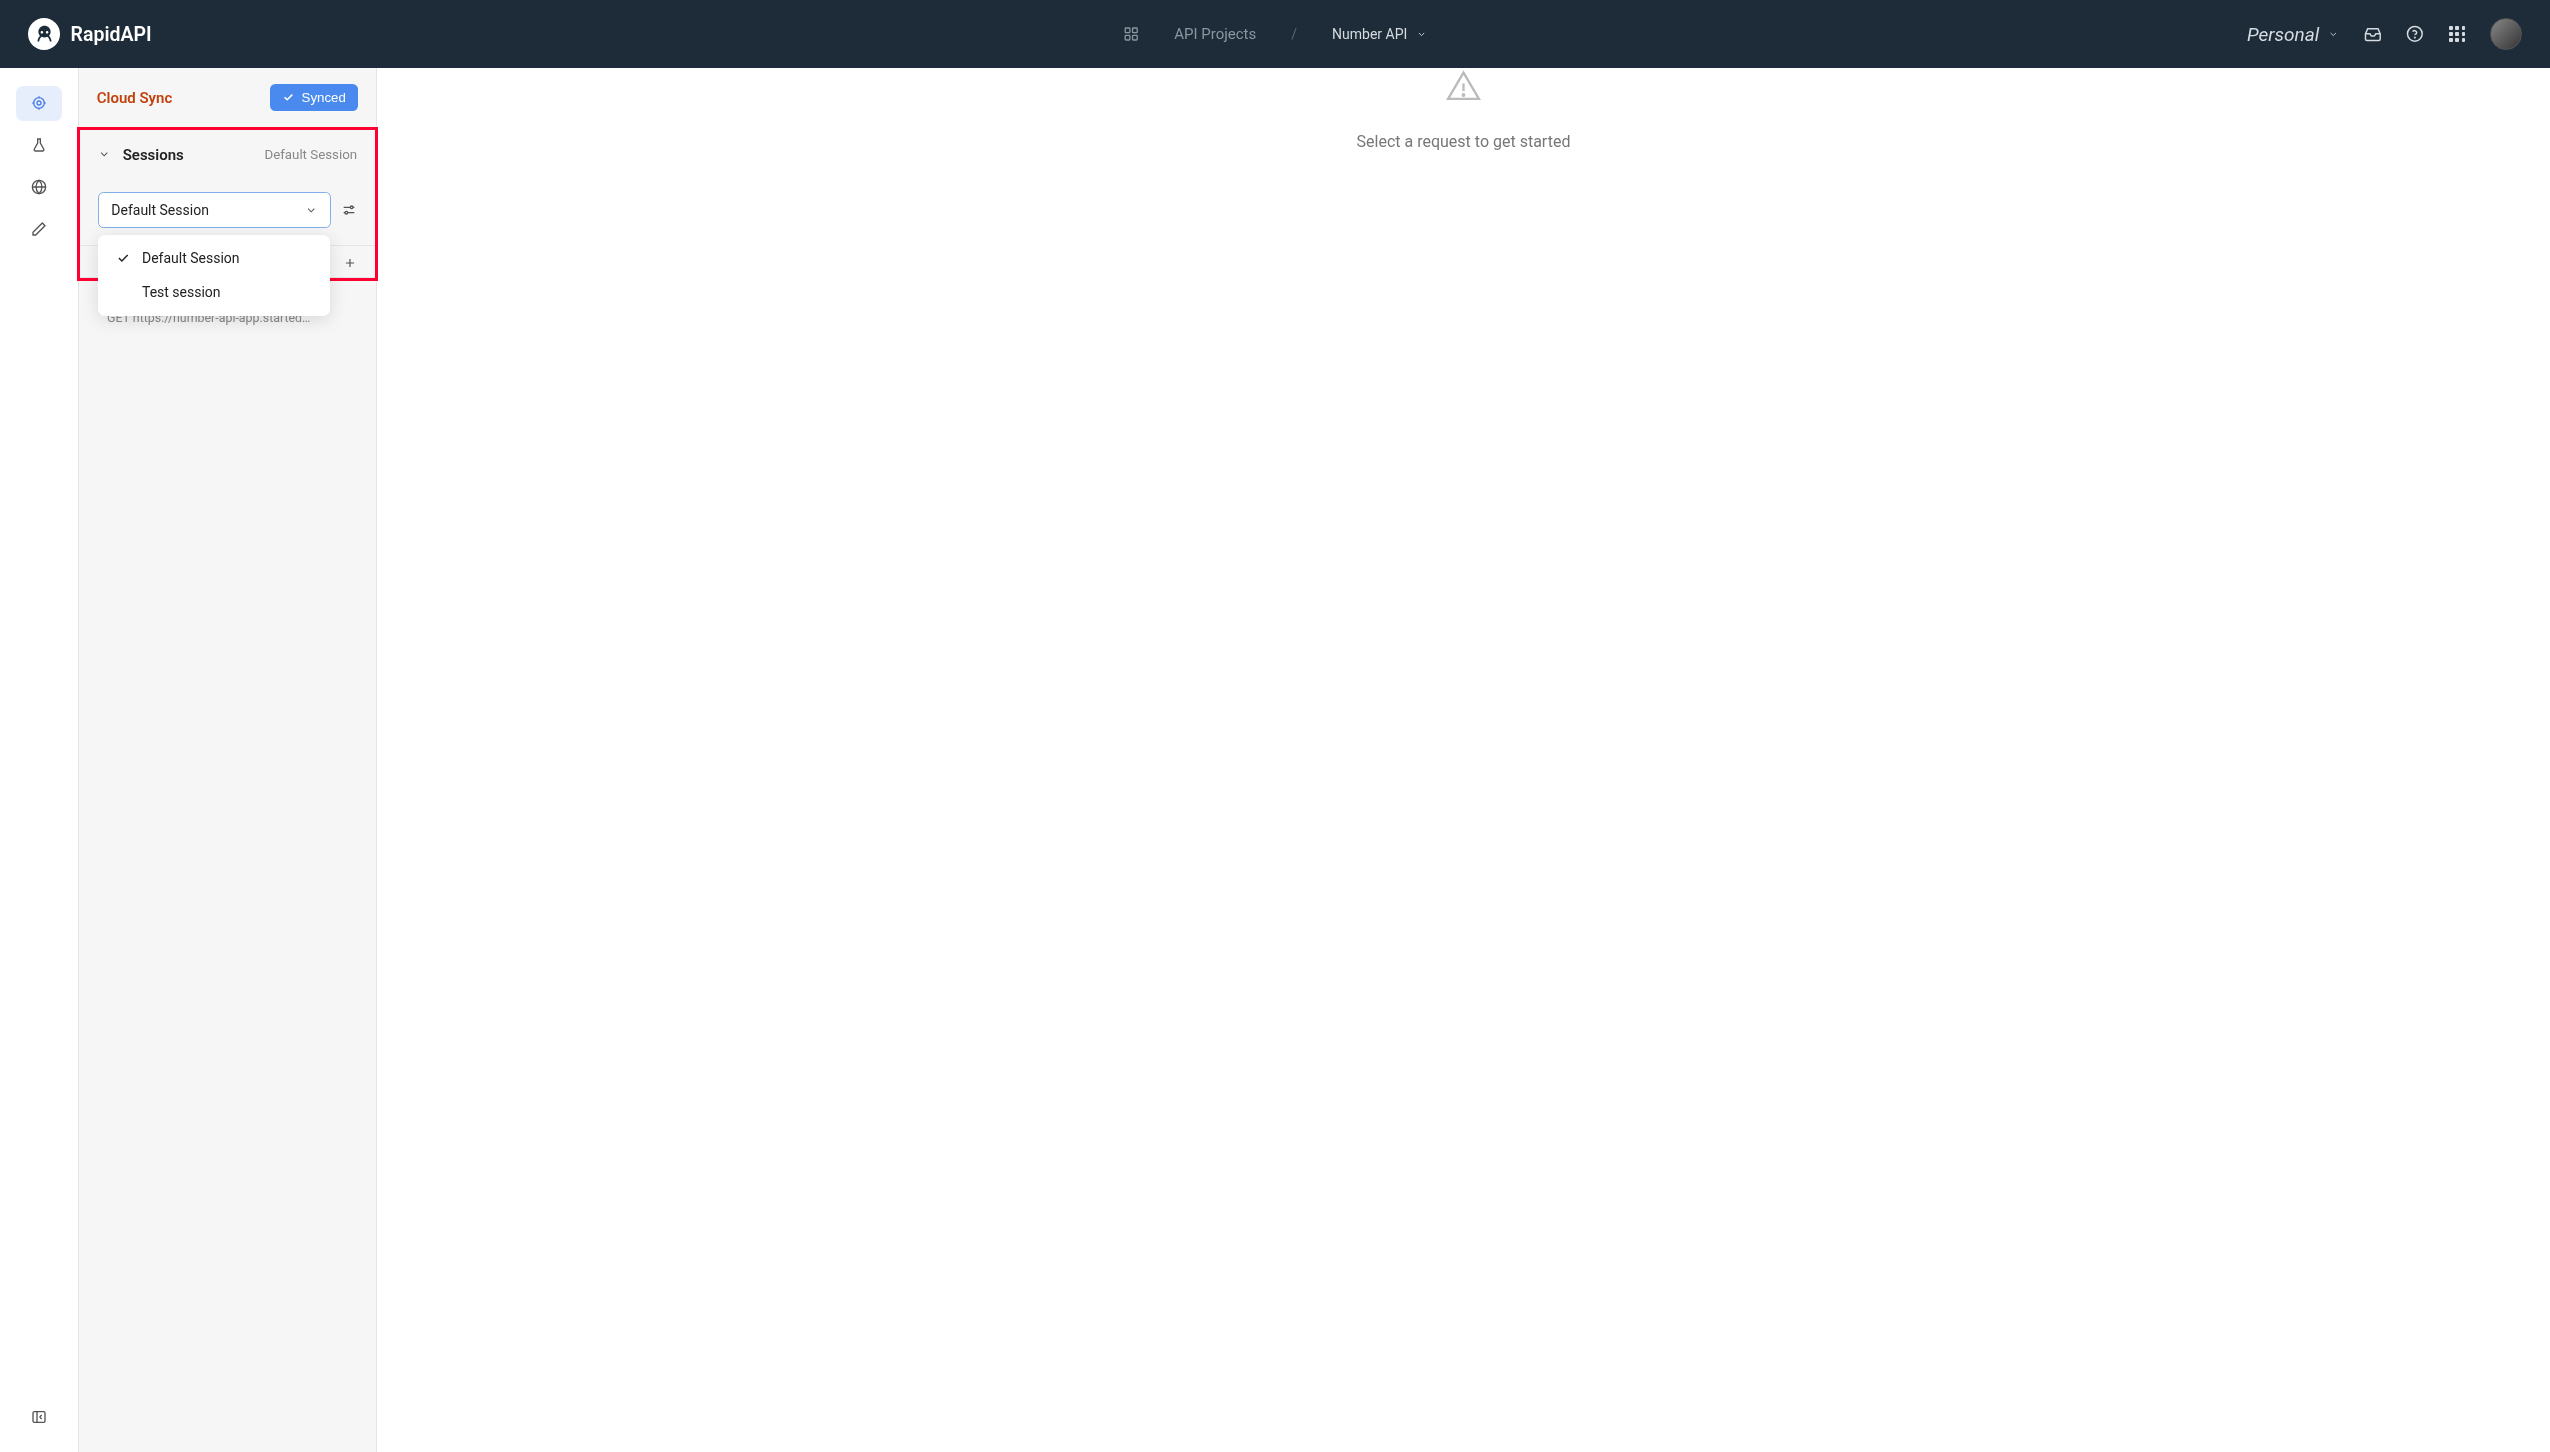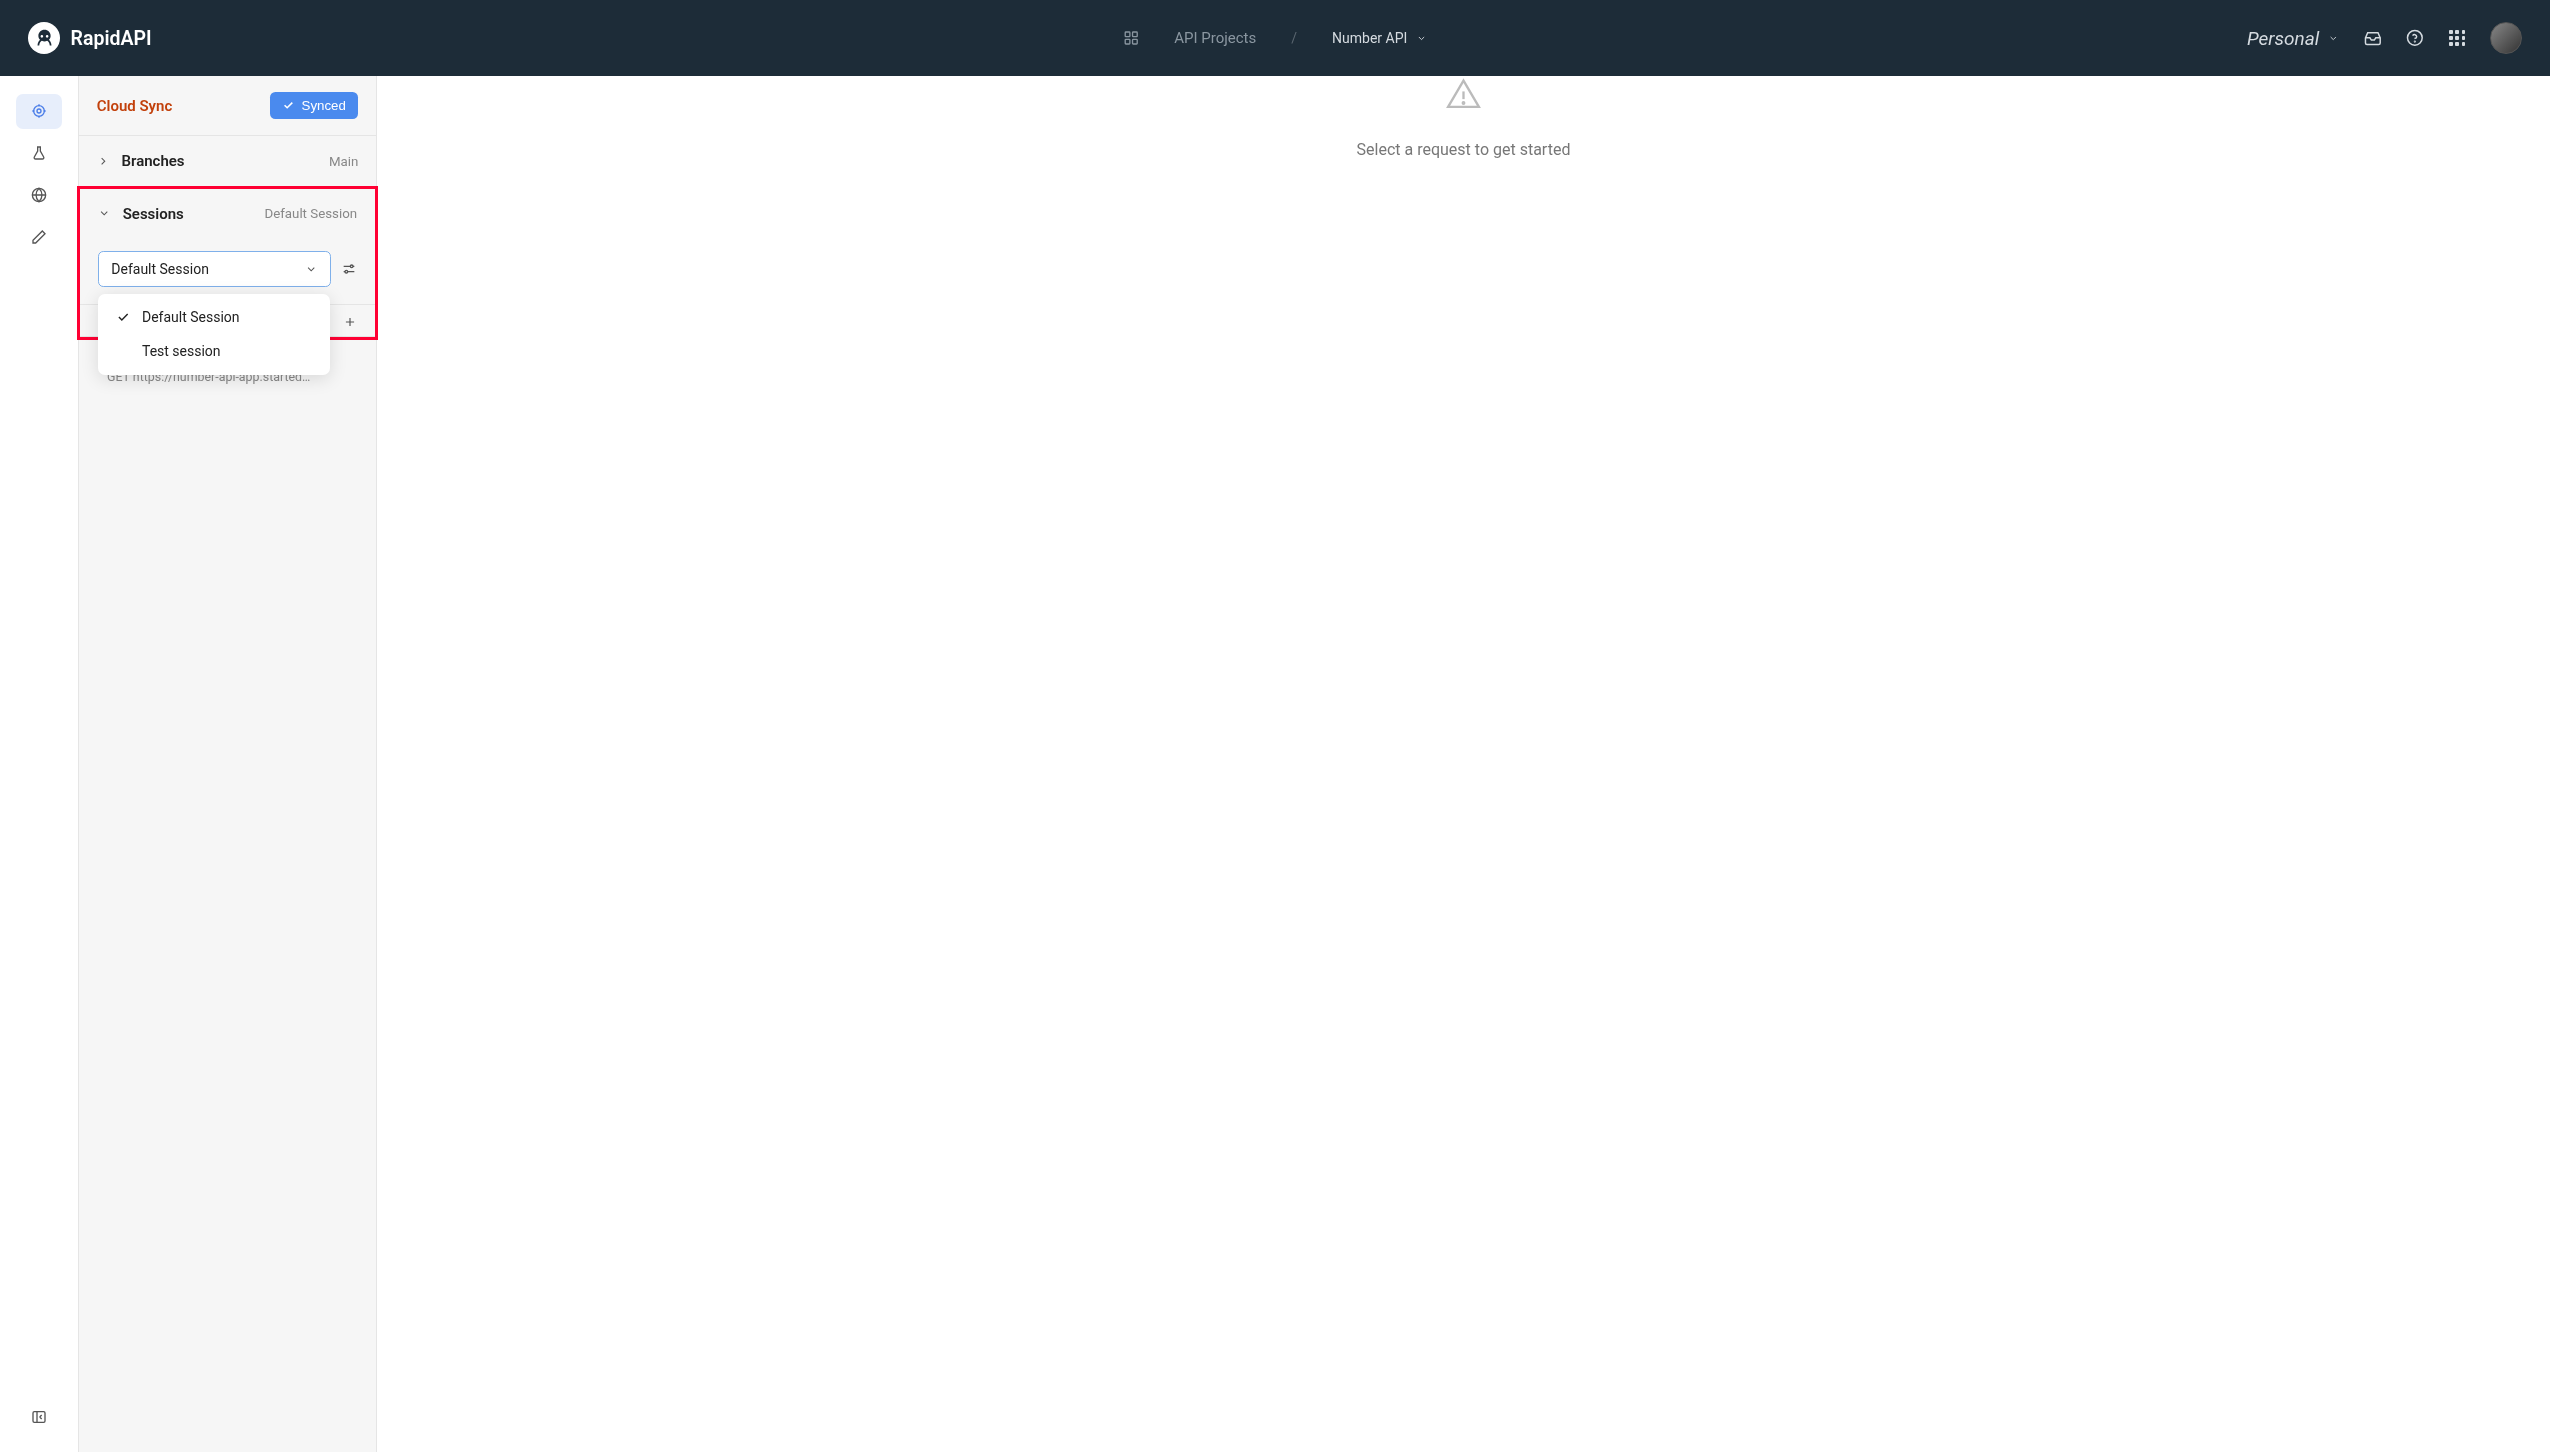--- a/index.html
+++ b/index.html
@@ -3,21 +3,21 @@
   <meta charset="utf-8">
   <style>
     * { margin: 0; padding: 0; box-sizing: border-box; }
     body { font-family: -apple-system, BlinkMacSystemFont, 'Segoe UI', Roboto, sans-serif; background: #ffffff; overflow: hidden; }
     
     .app { display: flex; flex-direction: column; height: 100vh; width: 100vw; }
     
     
     .header { 
       background: #1d2c38; 
-      height: 76px; 
+      height: 68px; 
       display: flex; 
       align-items: center; 
       padding: 0 28px; 
       color: #fff;
     }
     .logo-section { display: flex; align-items: center; gap: 10.6px; }
     .logo-icon { 
       width: 32px; height: 32px; 
       background: #fff; 
       border-radius: 50%; 
@@ -301,29 +301,20 @@
       <div class="cloud-sync">
         <span class="cloud-sync-title">Cloud Sync</span>
         <button class="sync-btn">
           <svg viewBox="0 0 24 24" fill="none" stroke="currentColor" stroke-width="3">
               <path d="M5 12l5 5L20 7"></path>
             </svg>
           <span>Synced</span>
         </button>
       </div>
 
-      <div class="section-row">
-        <div class="section-left">
-          <svg class="section-chevron" viewBox="0 0 24 24" fill="none" stroke="currentColor" stroke-width="2">
-              <path d="M9 6l6 6-6 6"></path>
-            </svg>
-          <span class="section-title">Branches</span>
-        </div>
-        <span class="section-value">Main</span>
-      </div>
 
       <div class="highlight-box">
         <div class="section-row" style="border-bottom:none">
           <div class="section-left">
             <svg class="section-chevron" viewBox="0 0 24 24" fill="none" stroke="currentColor" stroke-width="2">
                 <path d="M6 9l6 6 6-6"></path>
               </svg>
             <span class="section-title">Sessions</span>
           </div>
           <span class="section-value">Default Session</span>

